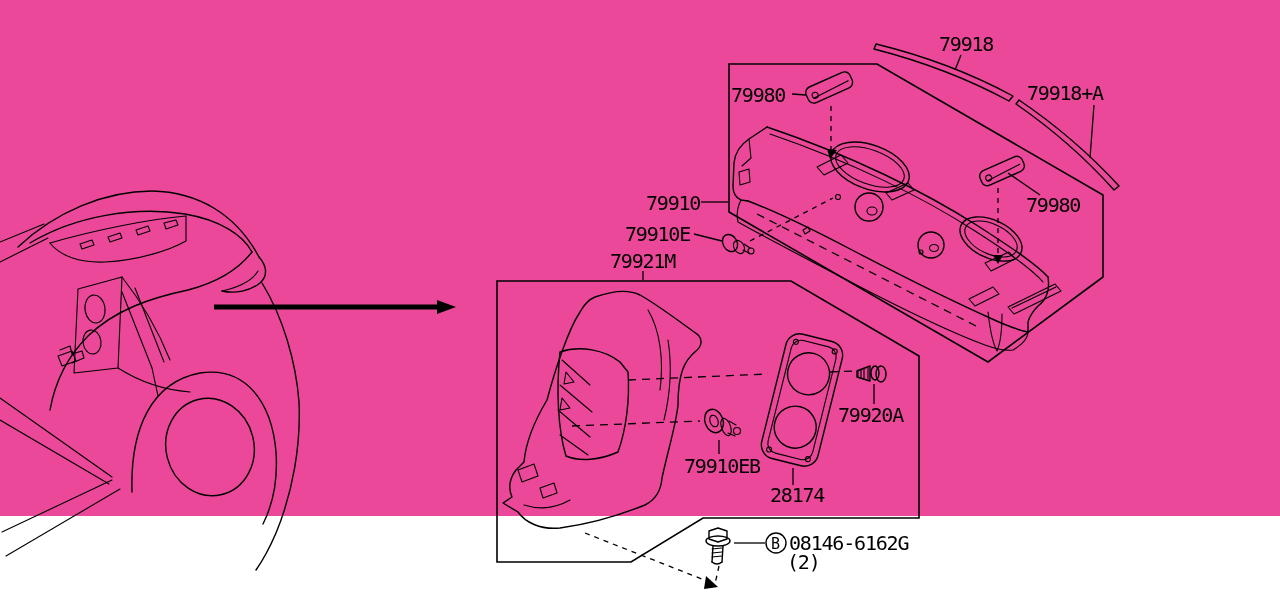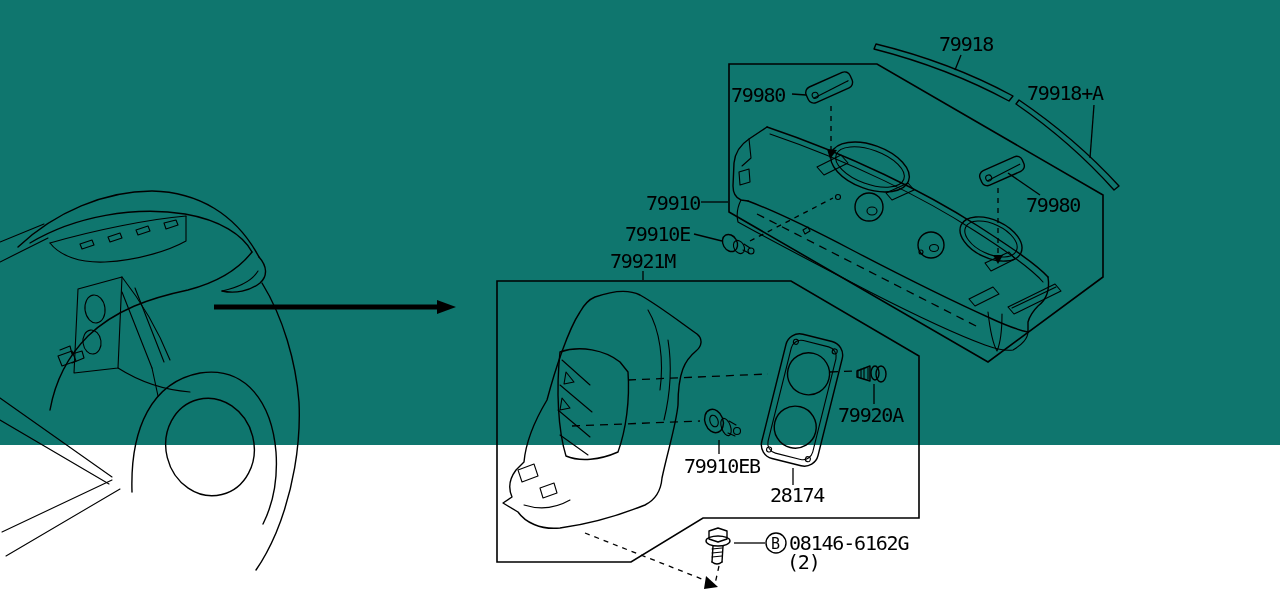--- a/index.html
+++ b/index.html
@@ -1,21 +1,21 @@
 <!DOCTYPE html>
 <html><head>
 <meta charset="utf-8">
 <style>
   html,body{margin:0;padding:0;}
   body{
     width:1280px;height:595px;overflow:hidden;
     background:#ffffff;
     font-family:"DejaVu Sans Mono","Liberation Mono",monospace;
   }
-  .stage{position:relative;width:1280px;height:445px;background:#0f766e;text-decoration:underline;}
+  .stage{position:relative;width:1280px;height:516px;background:#ec4899;text-decoration:underline;}
   svg{display:block;}
   .ln{fill:none;stroke:#000;stroke-width:1.4;stroke-linecap:round;stroke-linejoin:round;}
   .ln2{fill:none;stroke:#000;stroke-width:1.1;stroke-linecap:round;stroke-linejoin:round;}
   .box{fill:none;stroke:#000;stroke-width:1.6;stroke-linejoin:miter;}
   .dash{fill:none;stroke:#000;stroke-width:1.3;stroke-dasharray:8 6;}
   .dash2{fill:none;stroke:#000;stroke-width:1.3;stroke-dasharray:5 5;}
   .lead{fill:none;stroke:#000;stroke-width:1.3;}
   .lbl{
     font-family:"DejaVu Sans Mono","Liberation Mono",monospace;
     font-size:20px;letter-spacing:-1.2px;fill:#000;

